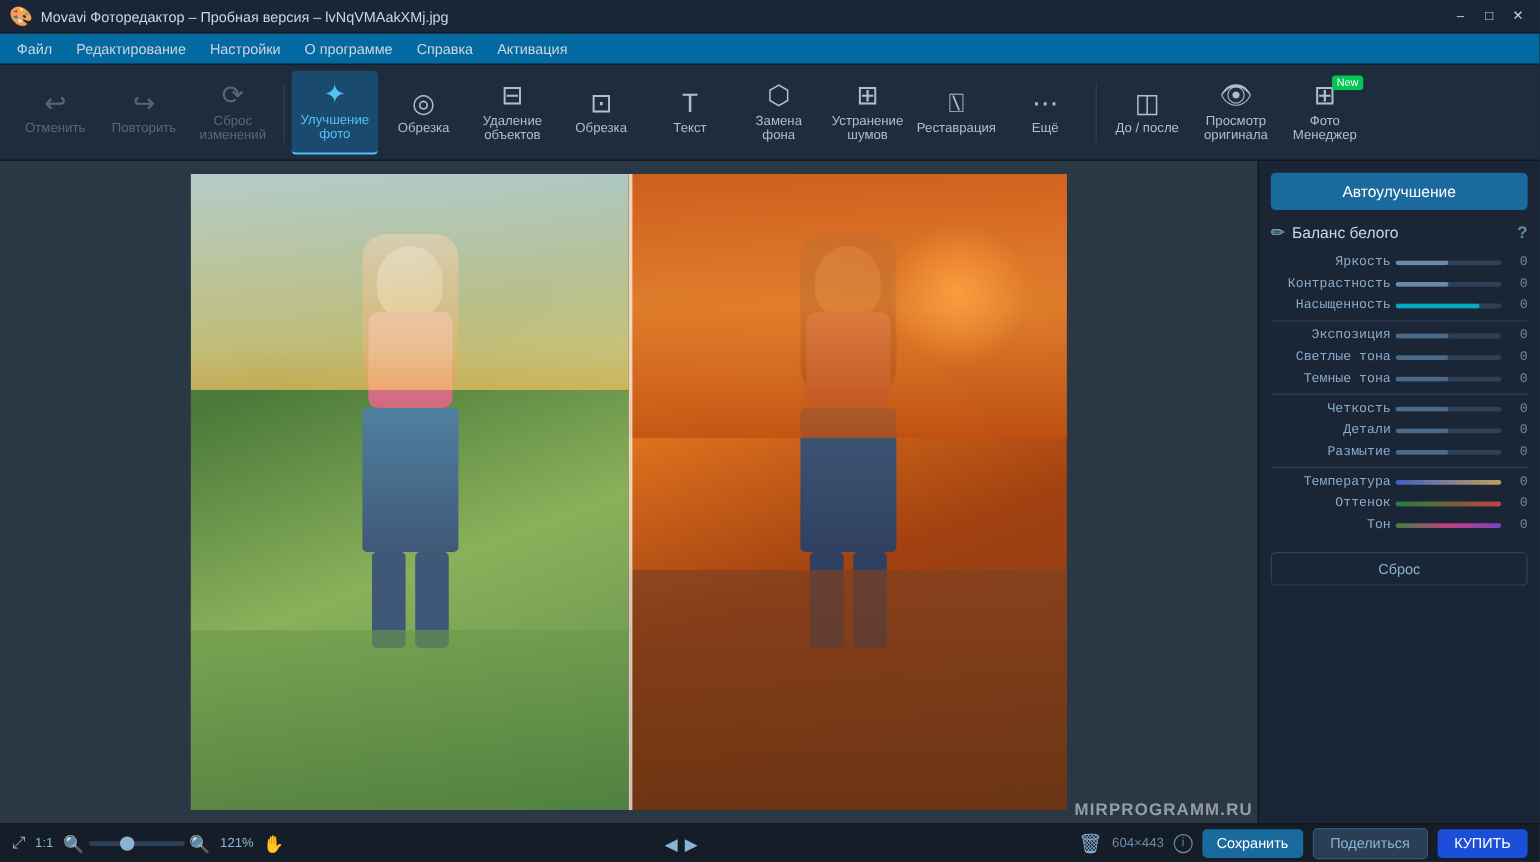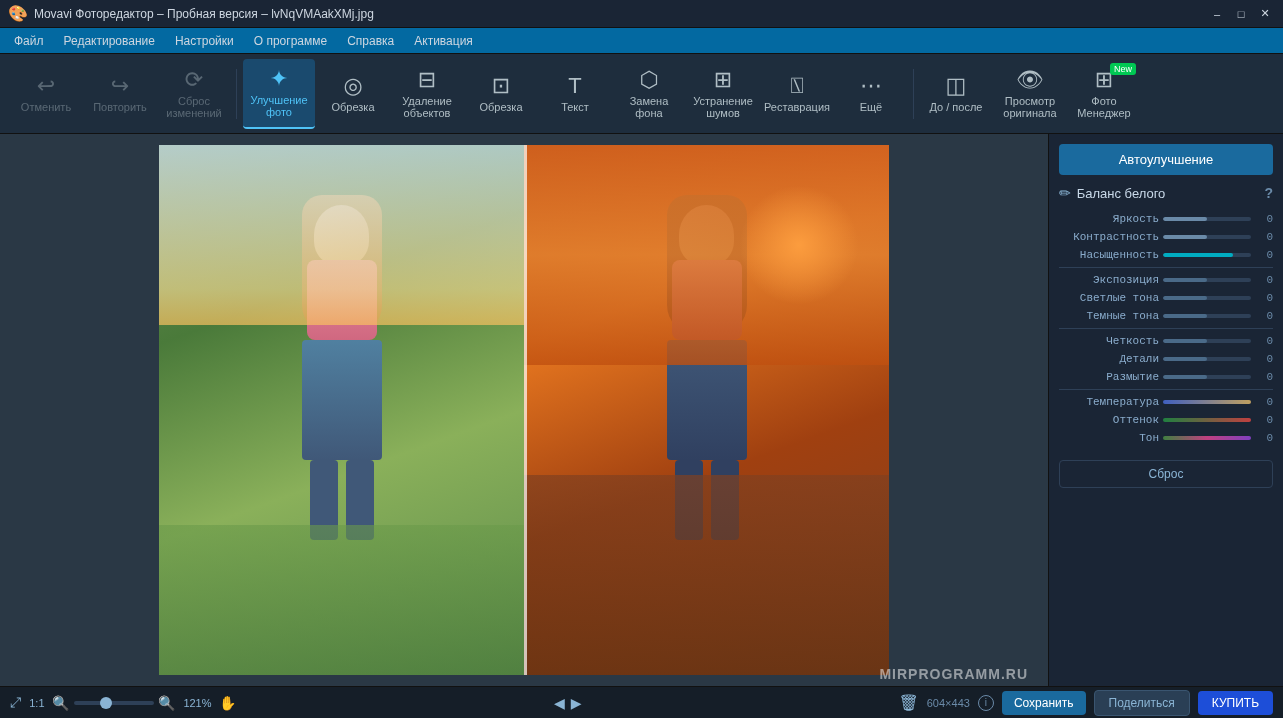--- a/index.html
+++ b/index.html
@@ -67,21 +67,21 @@
     .nav-btn { background: transparent; border: none; color: #8ab4d4; cursor: pointer; font-size: 14px; }
     .status-right { display: flex; align-items: center; gap: 8px; margin-left: auto; }
     .trash-btn { background: transparent; border: none; color: #8ab4d4; cursor: pointer; font-size: 16px; }
     .file-info { color: #6a8aa8; font-size: 11px; }
     .info-btn { width: 16px; height: 16px; border-radius: 50%; border: 1px solid #6a8aa8; background: transparent; color: #6a8aa8; cursor: pointer; font-size: 10px; display: flex; align-items: center; justify-content: center; }
     .save-btn { background: #1a6a9e; color: #fff; border: none; border-radius: 4px; padding: 5px 12px; cursor: pointer; font-size: 12px; }
     .share-btn { background: #2a3f55; color: #8ab4d4; border: 1px solid #3a5570; border-radius: 4px; padding: 5px 14px; cursor: pointer; font-size: 12px; }
     .buy-btn { background: #1d4ed8; color: #fff; border: none; border-radius: 4px; padding: 5px 14px; cursor: pointer; font-size: 12px; }
 
     
-    #watermark { position: absolute; bottom: 4px; right: 20px; color: rgba(255,255,255,0.5); font-size: 14px; font-weight: bold; letter-spacing: 1px; }
+    #watermark { position: absolute; bottom: 4px; right: 4px; color: rgba(255,255,255,0.5); font-size: 14px; font-weight: bold; letter-spacing: 1px; }
   </style>
 </head>
 <body>
 
 <div id="titlebar">
   <div class="title">
     <span style="font-size:16px;">🎨</span>
     <span>Movavi Фоторедактор – Пробная версия – lvNqVMAakXMj.jpg</span>
   </div>
   <div class="win-controls">

